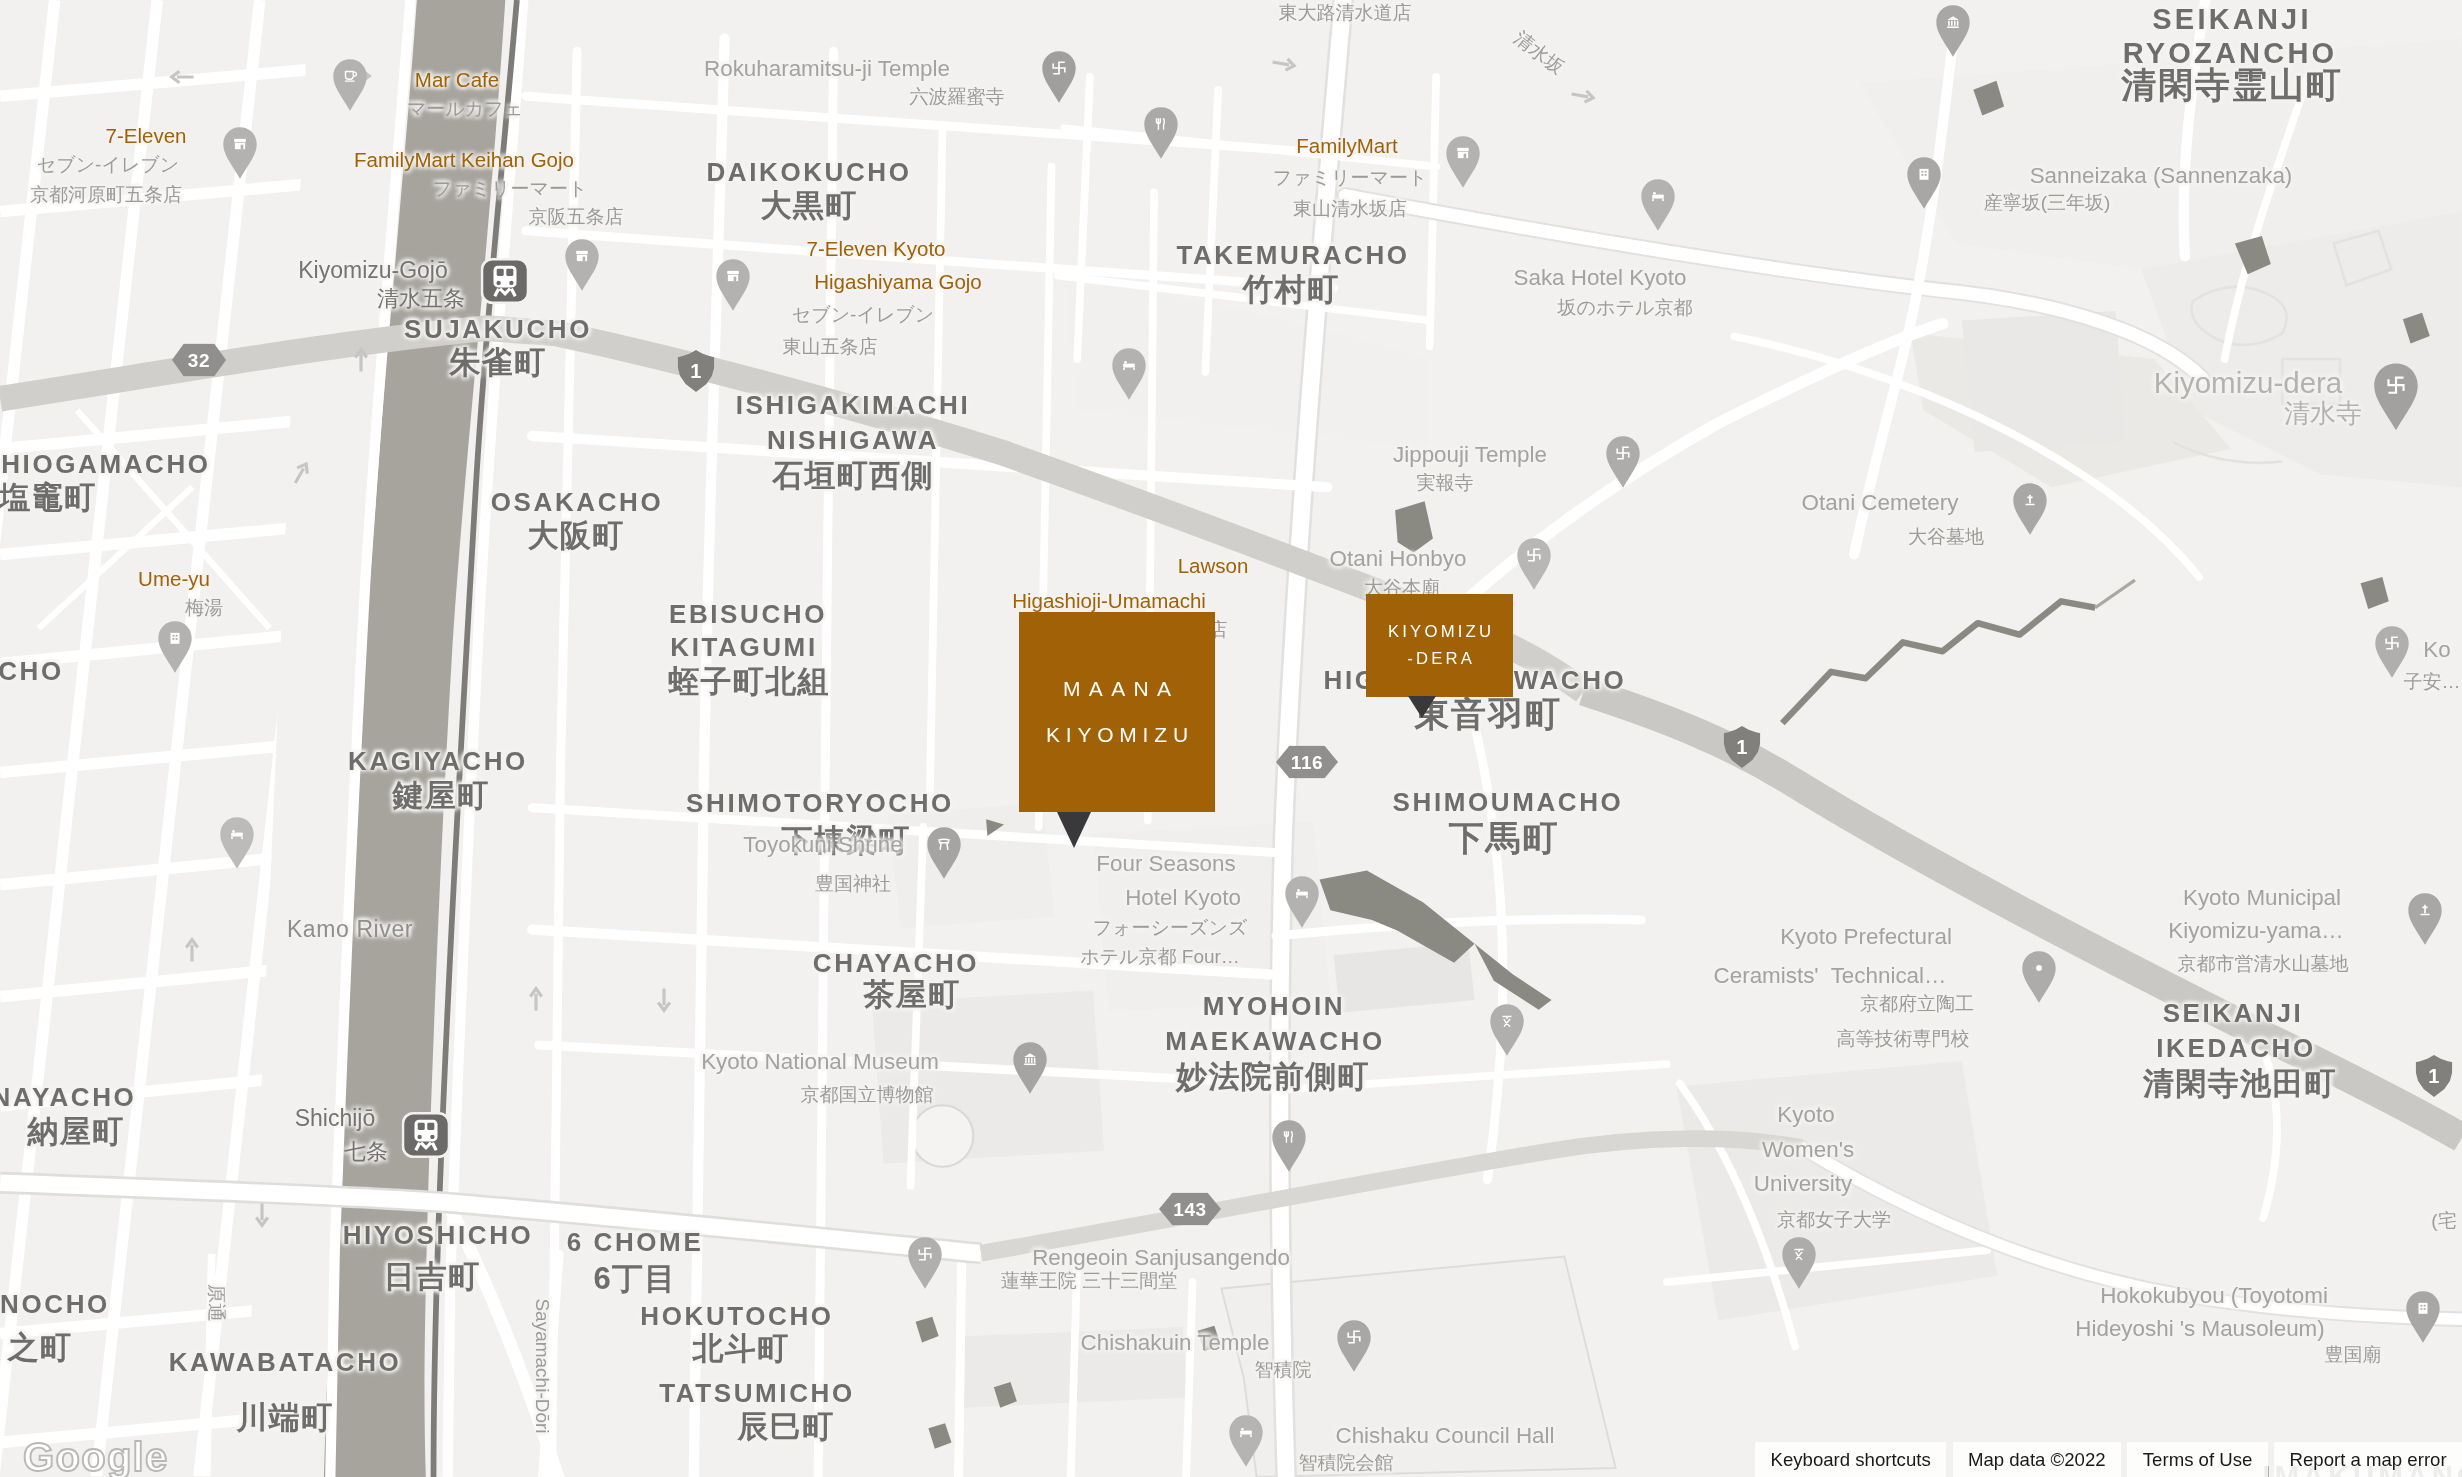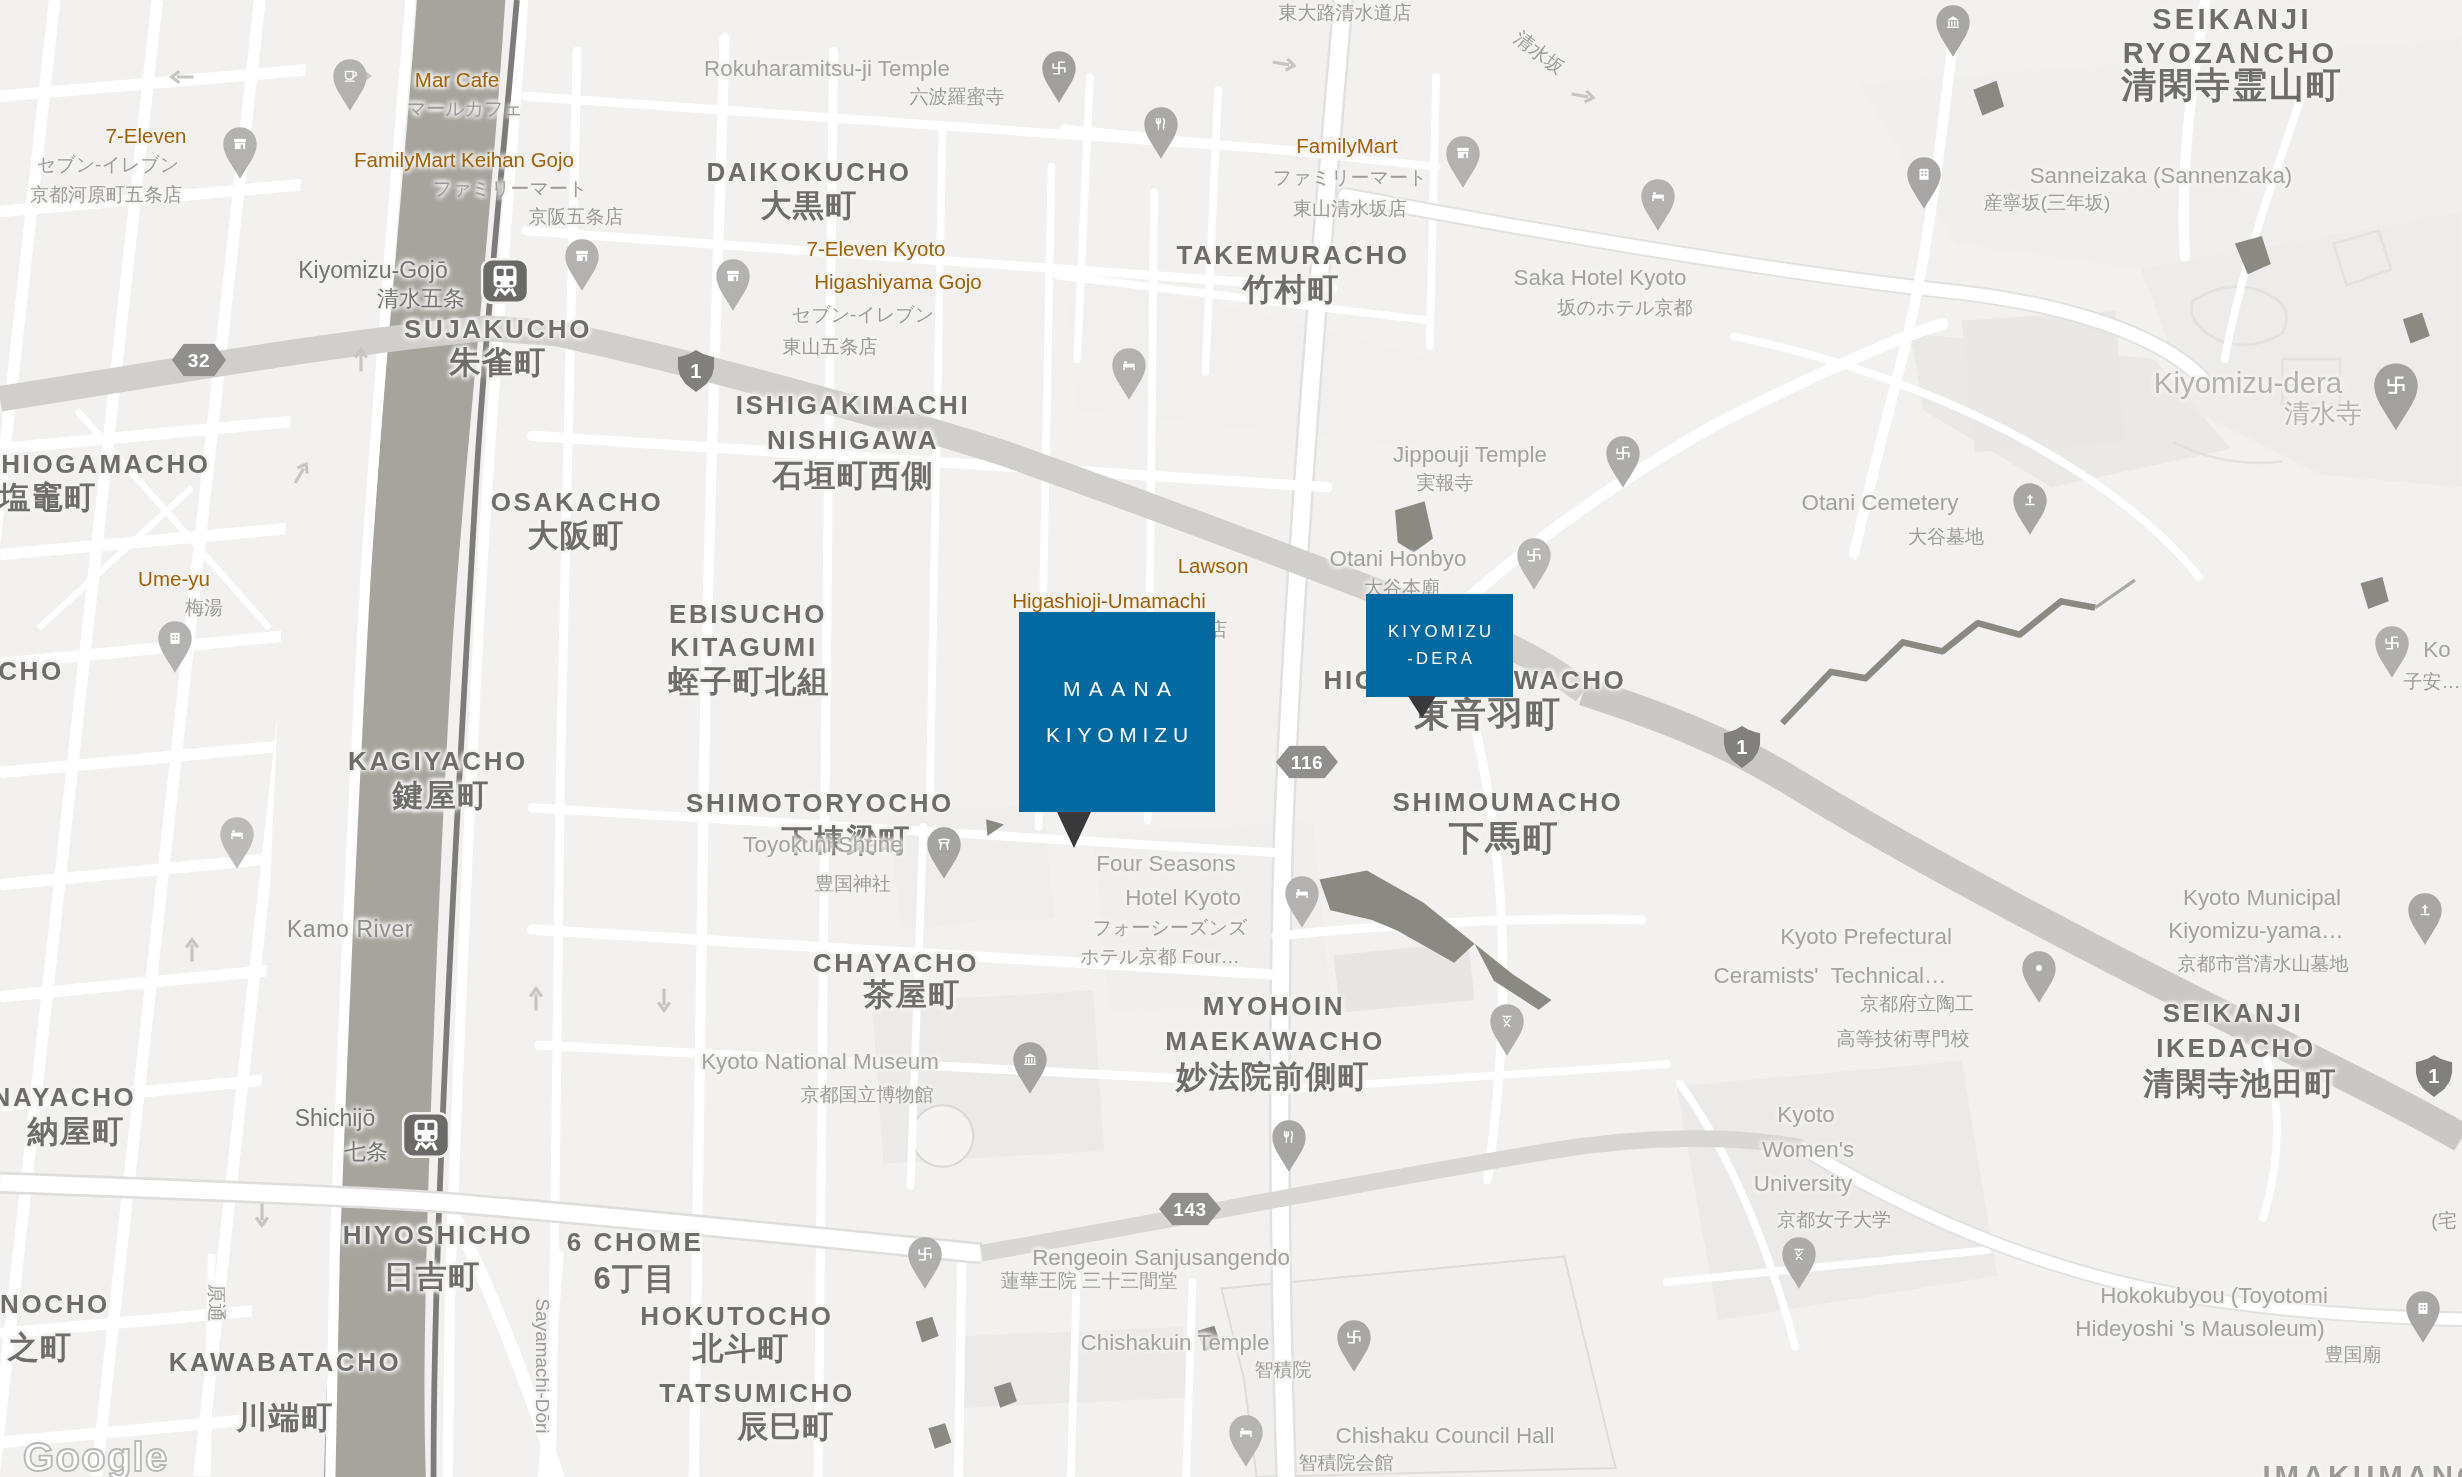--- a/index.html
+++ b/index.html
@@ -27,21 +27,21 @@
   .station{position:absolute;transform:translate(-50%,-50%);z-index:5;}
   .arrow{position:absolute;transform:translate(-50%,-50%);z-index:2;}
   
   .shield{position:absolute;transform:translate(-50%,-50%);z-index:5;display:flex;align-items:center;justify-content:center;
           color:#fff;font-weight:700;font-size:19px;letter-spacing:0.6px;}
   .hex{width:62px;height:33px;background:#908f8d;clip-path:polygon(22% 0,78% 0,100% 50%,78% 100%,22% 100%,0 50%);}
   .hex.w2{width:54px;}
   .nat{width:37px;height:42px;background:#81807d;font-size:20px;
        clip-path:polygon(50% 0,68% 9%,88% 15%,100% 17%,99% 42%,93% 62%,78% 81%,50% 100%,22% 81%,7% 62%,1% 42%,0 17%,12% 15%,32% 9%);}
   
-  .mbox{position:absolute;background:#0369a1;z-index:7;display:flex;flex-direction:column;
+  .mbox{position:absolute;background:#a16207;z-index:7;display:flex;flex-direction:column;
         align-items:center;justify-content:center;color:#fff;}
   .mbox .l1{font-weight:500;}
   .mtail{position:absolute;width:0;height:0;z-index:7;}
   
   .gwm{position:absolute;left:23px;top:1435px;z-index:9;font-size:40px;font-weight:700;letter-spacing:1.3px;
        color:#fff;-webkit-text-stroke:1.9px #b9b8b6;}
   .attr{position:absolute;right:0;bottom:0;z-index:10;display:flex;gap:6.4px;}
   .attr .item{background:rgba(255,255,255,.82);color:#1a1a1a;font-size:18.6px;line-height:35px;
               padding:0 15.4px;white-space:nowrap;}
 </style>
@@ -557,15 +557,21 @@
   <div class="mtail" style="left:1057px;top:812px;border-left:17.3px solid transparent;border-right:17.3px solid transparent;border-top:36px solid #39383a;"></div>
 
   <div class="mbox" style="left:1366px;top:594px;width:147px;height:103px;gap:6.4px;">
     <div class="l1" style="font-size:16.7px;letter-spacing:3.2px;text-indent:3.2px;">KIYOMIZU</div>
     <div class="l1" style="font-size:16.7px;letter-spacing:3.2px;text-indent:3.2px;">-DERA</div>
   </div>
   <div class="mtail" style="left:1408px;top:696px;border-left:14.7px solid transparent;border-right:14.7px solid transparent;border-top:22px solid #39383a;"></div>
 
   <div class="gwm">Google</div>
 
+  <div class="attr">
+    <div class="item">Keyboard shortcuts</div>
+    <div class="item">Map data ©2022</div>
+    <div class="item">Terms of Use</div>
+    <div class="item">Report a map error</div>
+  </div>
 
 </div>
 
 
 </body></html>

